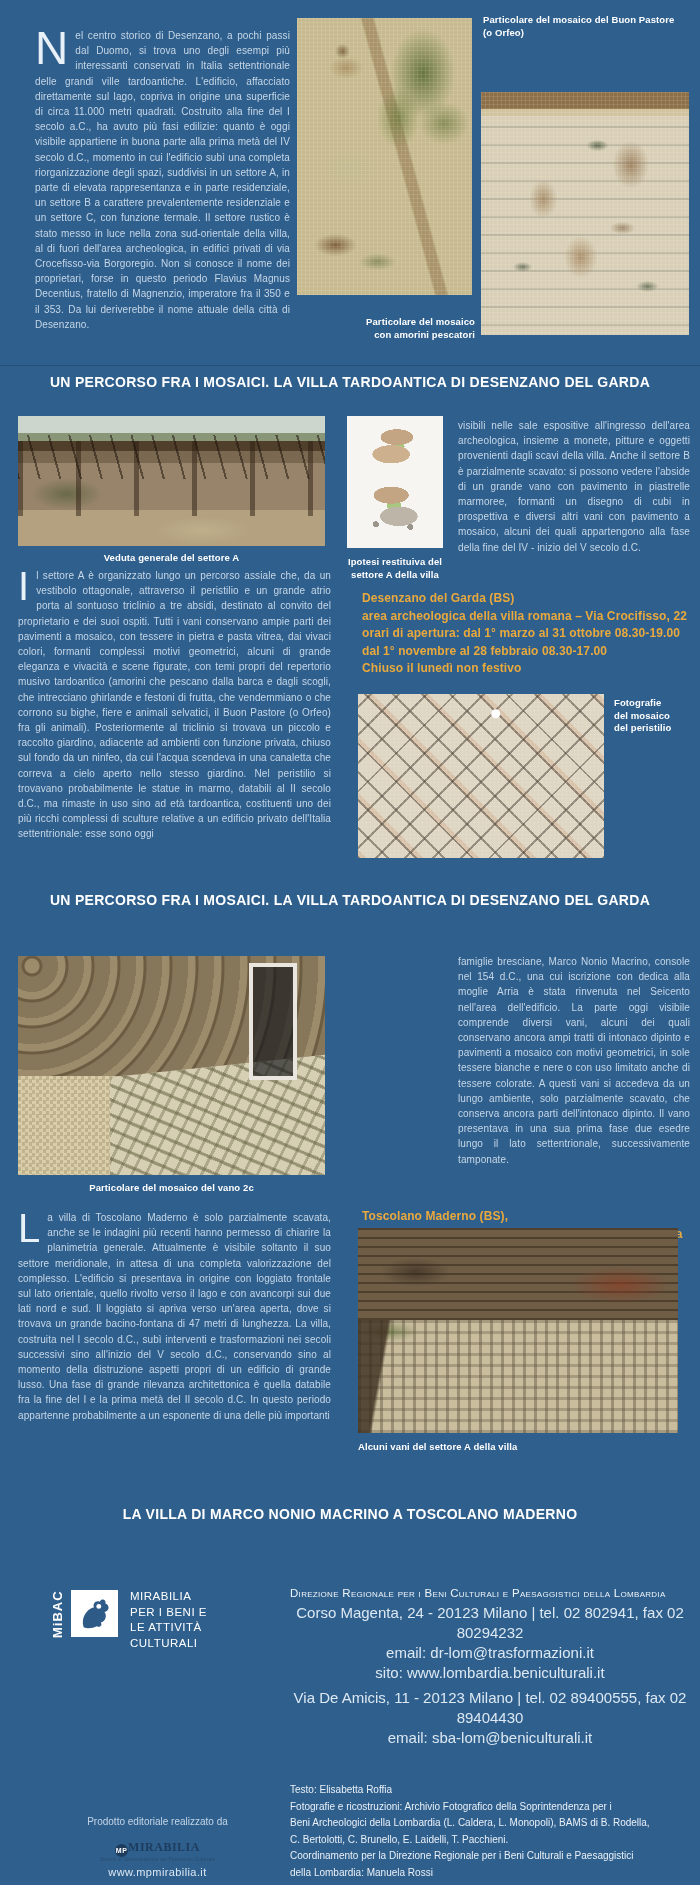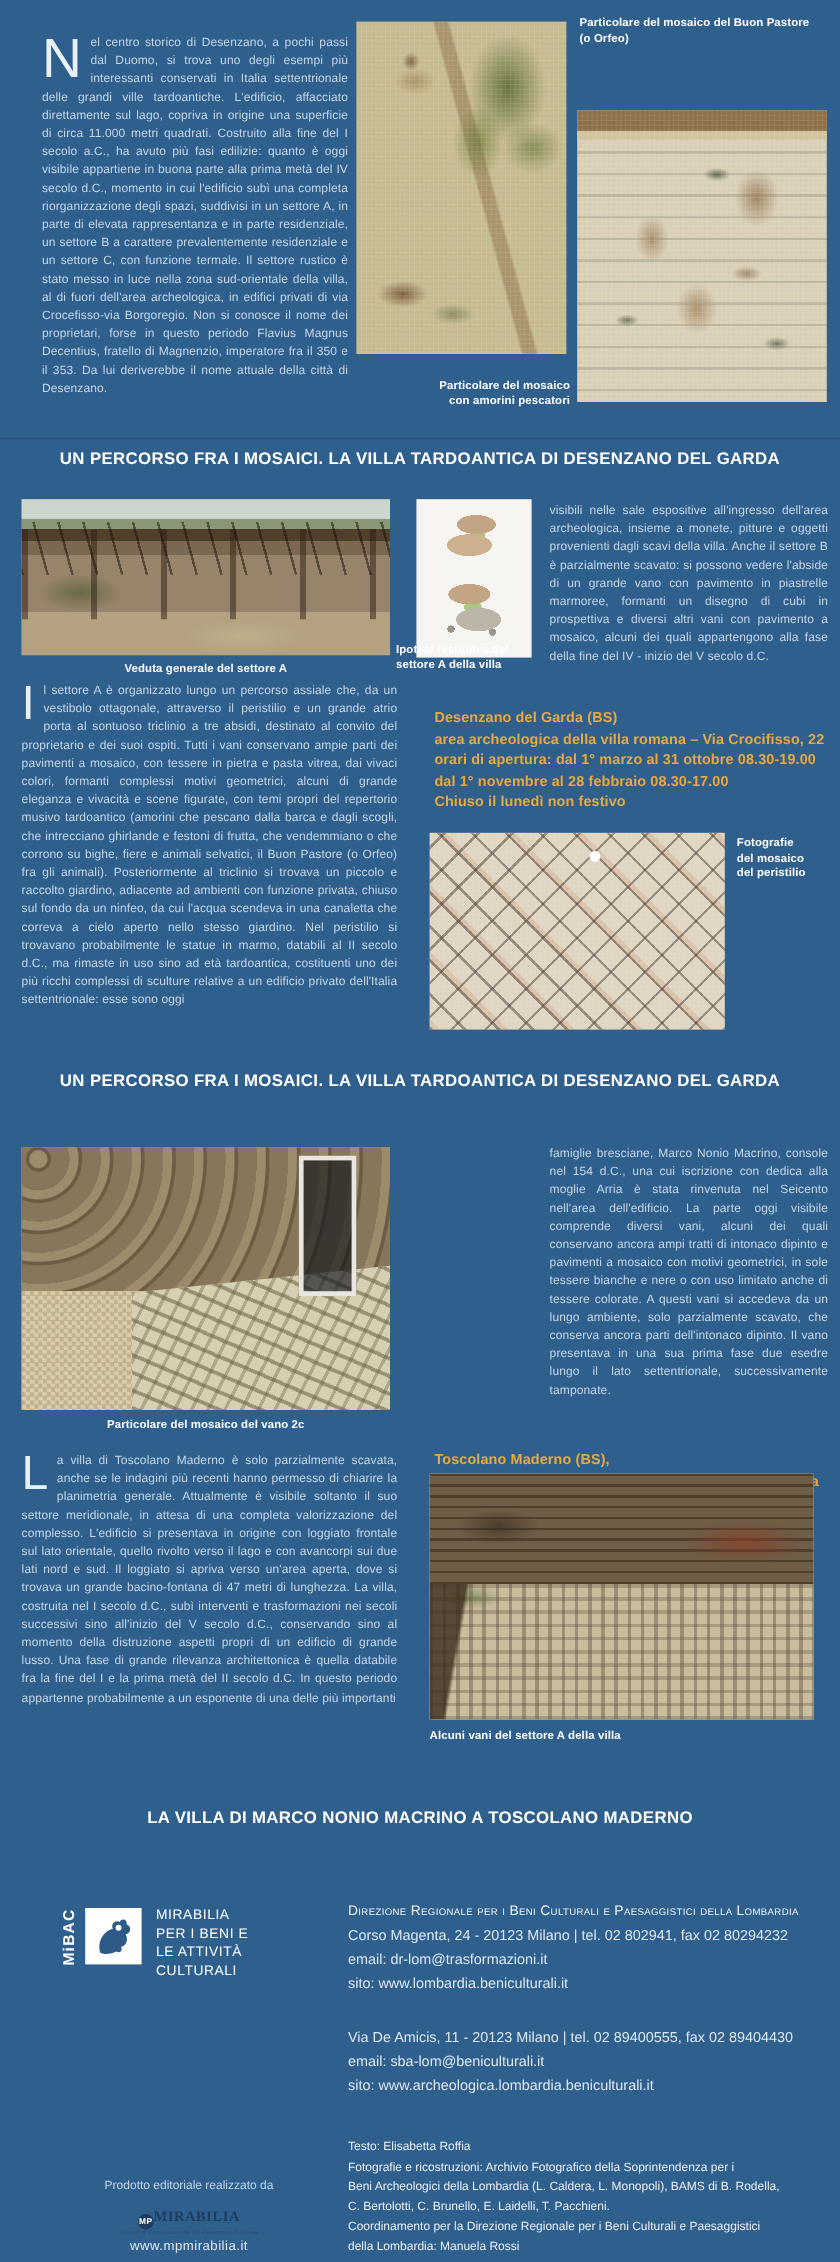--- a/index.html
+++ b/index.html
@@ -123,21 +123,21 @@
       repeating-linear-gradient(90deg,rgba(85,75,55,.40) 0,rgba(85,75,55,.40) 3px,transparent 3px,transparent 11px),
       repeating-linear-gradient(0deg,rgba(85,75,55,.30) 0,rgba(85,75,55,.30) 3px,transparent 3px,transparent 11px);}
   
   .mibac-vert{
     writing-mode:vertical-rl;transform:rotate(180deg);
     font-size:13px;font-weight:bold;color:#ffffff;letter-spacing:1px;height:48px;
   }
   .mibac-square{width:47px;height:47px;background:#ffffff;display:flex;align-items:center;justify-content:center;}
   .ministry{font-size:11.5px;line-height:15.5px;color:#ffffff;letter-spacing:.5px;white-space:pre-line;}
   .dir-title{font-variant:small-caps;font-size:11.5px;color:#eef4f9;letter-spacing:.3px;}
-  .dir-line{font-size:12px;color:#dce8f2;}
+  .dir-line{font-size:15px;color:#dce8f2;text-align:center;}
   .footer-block .dir-title,.footer-block .dir-line{display:block;line-height:20px;}
   .prodotto{font-size:10px;color:#c3d5e6;text-align:center;}
   .mira-logo{font-size:12px;font-weight:bold;color:#1d3c5e;text-align:center;letter-spacing:.5px;font-family:"Liberation Serif",serif;}
   .mira-mp{display:inline-block;width:13px;height:13px;line-height:13px;border-radius:50%;background:#1d3c5e;color:#ffffff;font-size:7px;font-weight:bold;text-align:center;vertical-align:-2px;font-family:"Liberation Sans",sans-serif;}
   .mira-tag{font-size:4.5px;color:#274b6e;text-align:center;letter-spacing:.3px;}
   .mira-url{font-size:11px;color:#dce9f5;text-align:center;letter-spacing:.4px;}
   .credits{font-size:10px;line-height:16.5px;color:#e9f0f7;white-space:pre-line;}
 </style>
 </head>
 <body>
@@ -161,21 +161,21 @@
   <div class="abs hairline" style="top:365px;"></div>
 
   <div class="abs heading" style="top:374px;">UN PERCORSO FRA I MOSAICI. LA VILLA TARDOANTICA DI DESENZANO DEL GARDA</div>
 
   <div class="ph img-veduta" style="left:18px;top:416px;width:307px;height:130px;"></div>
 
   <div class="abs caption" style="left:18px;top:552px;width:307px;text-align:center;">Veduta generale del settore A</div>
 
   <div class="ph img-ipotesi" style="left:347px;top:416px;width:96px;height:132px;"></div>
 
-  <div class="abs caption" style="left:330px;top:536px;width:130px;text-align:left;">Ipotesi restituiva del
+  <div class="abs caption" style="left:330px;top:556px;width:130px;text-align:center;">Ipotesi restituiva del
 settore A della villa</div>
 
   <p class="abs body-text" style="left:458px;top:418px;width:232px;margin:0;">visibili nelle sale espositive all'ingresso dell'area archeologica, insieme a monete, pitture e oggetti provenienti dagli scavi della villa. Anche il settore B è parzialmente scavato: si possono vedere l'abside di un grande vano con pavimento in piastrelle marmoree, formanti un disegno di cubi in prospettiva e diversi altri vani con pavimento a mosaico, alcuni dei quali appartengono alla fase della fine del IV - inizio del V secolo d.C.</p>
 
   <div class="abs info-box" style="left:362px;top:590px;width:330px;">Desenzano del Garda (BS)
 area archeologica della villa romana – Via Crocifisso, 22
 orari di apertura: dal 1° marzo al 31 ottobre 08.30-19.00
 dal 1° novembre al 28 febbraio 08.30-17.00
 Chiuso il lunedì non festivo</div>
 
@@ -236,21 +236,20 @@
   <div class="abs footer-block" style="left:290px;top:1583px;width:400px;">
     <span class="dir-title">Direzione Regionale per i Beni Culturali e Paesaggistici della Lombardia</span>
     <span class="dir-line">Corso Magenta, 24 - 20123 Milano | tel. 02 802941, fax 02 80294232</span>
     <span class="dir-line">email: dr-lom@trasformazioni.it</span>
     <span class="dir-line">sito: www.lombardia.beniculturali.it</span>
   </div>
 
   <div class="abs footer-block" style="left:290px;top:1688px;width:400px;">
     <span class="dir-line">Via De Amicis, 11 - 20123 Milano | tel. 02 89400555, fax 02 89404430</span>
     <span class="dir-line">email: sba-lom@beniculturali.it</span>
-    <span class="dir-line">sito: www.archeologica.lombardia.beniculturali.it</span>
   </div>
 
   <div class="abs prodotto" style="left:50px;top:1816px;width:215px;">Prodotto editoriale realizzato da</div>
 
   <div class="abs" style="left:50px;top:1840px;width:215px;">
     <div class="mira-logo">
       <span class="mira-mp">MP</span><span>MIRABILIA</span>
     </div>
     <div class="mira-tag">Sistemi di Comunicazione del Patrimonio Culturale</div>
   </div>

